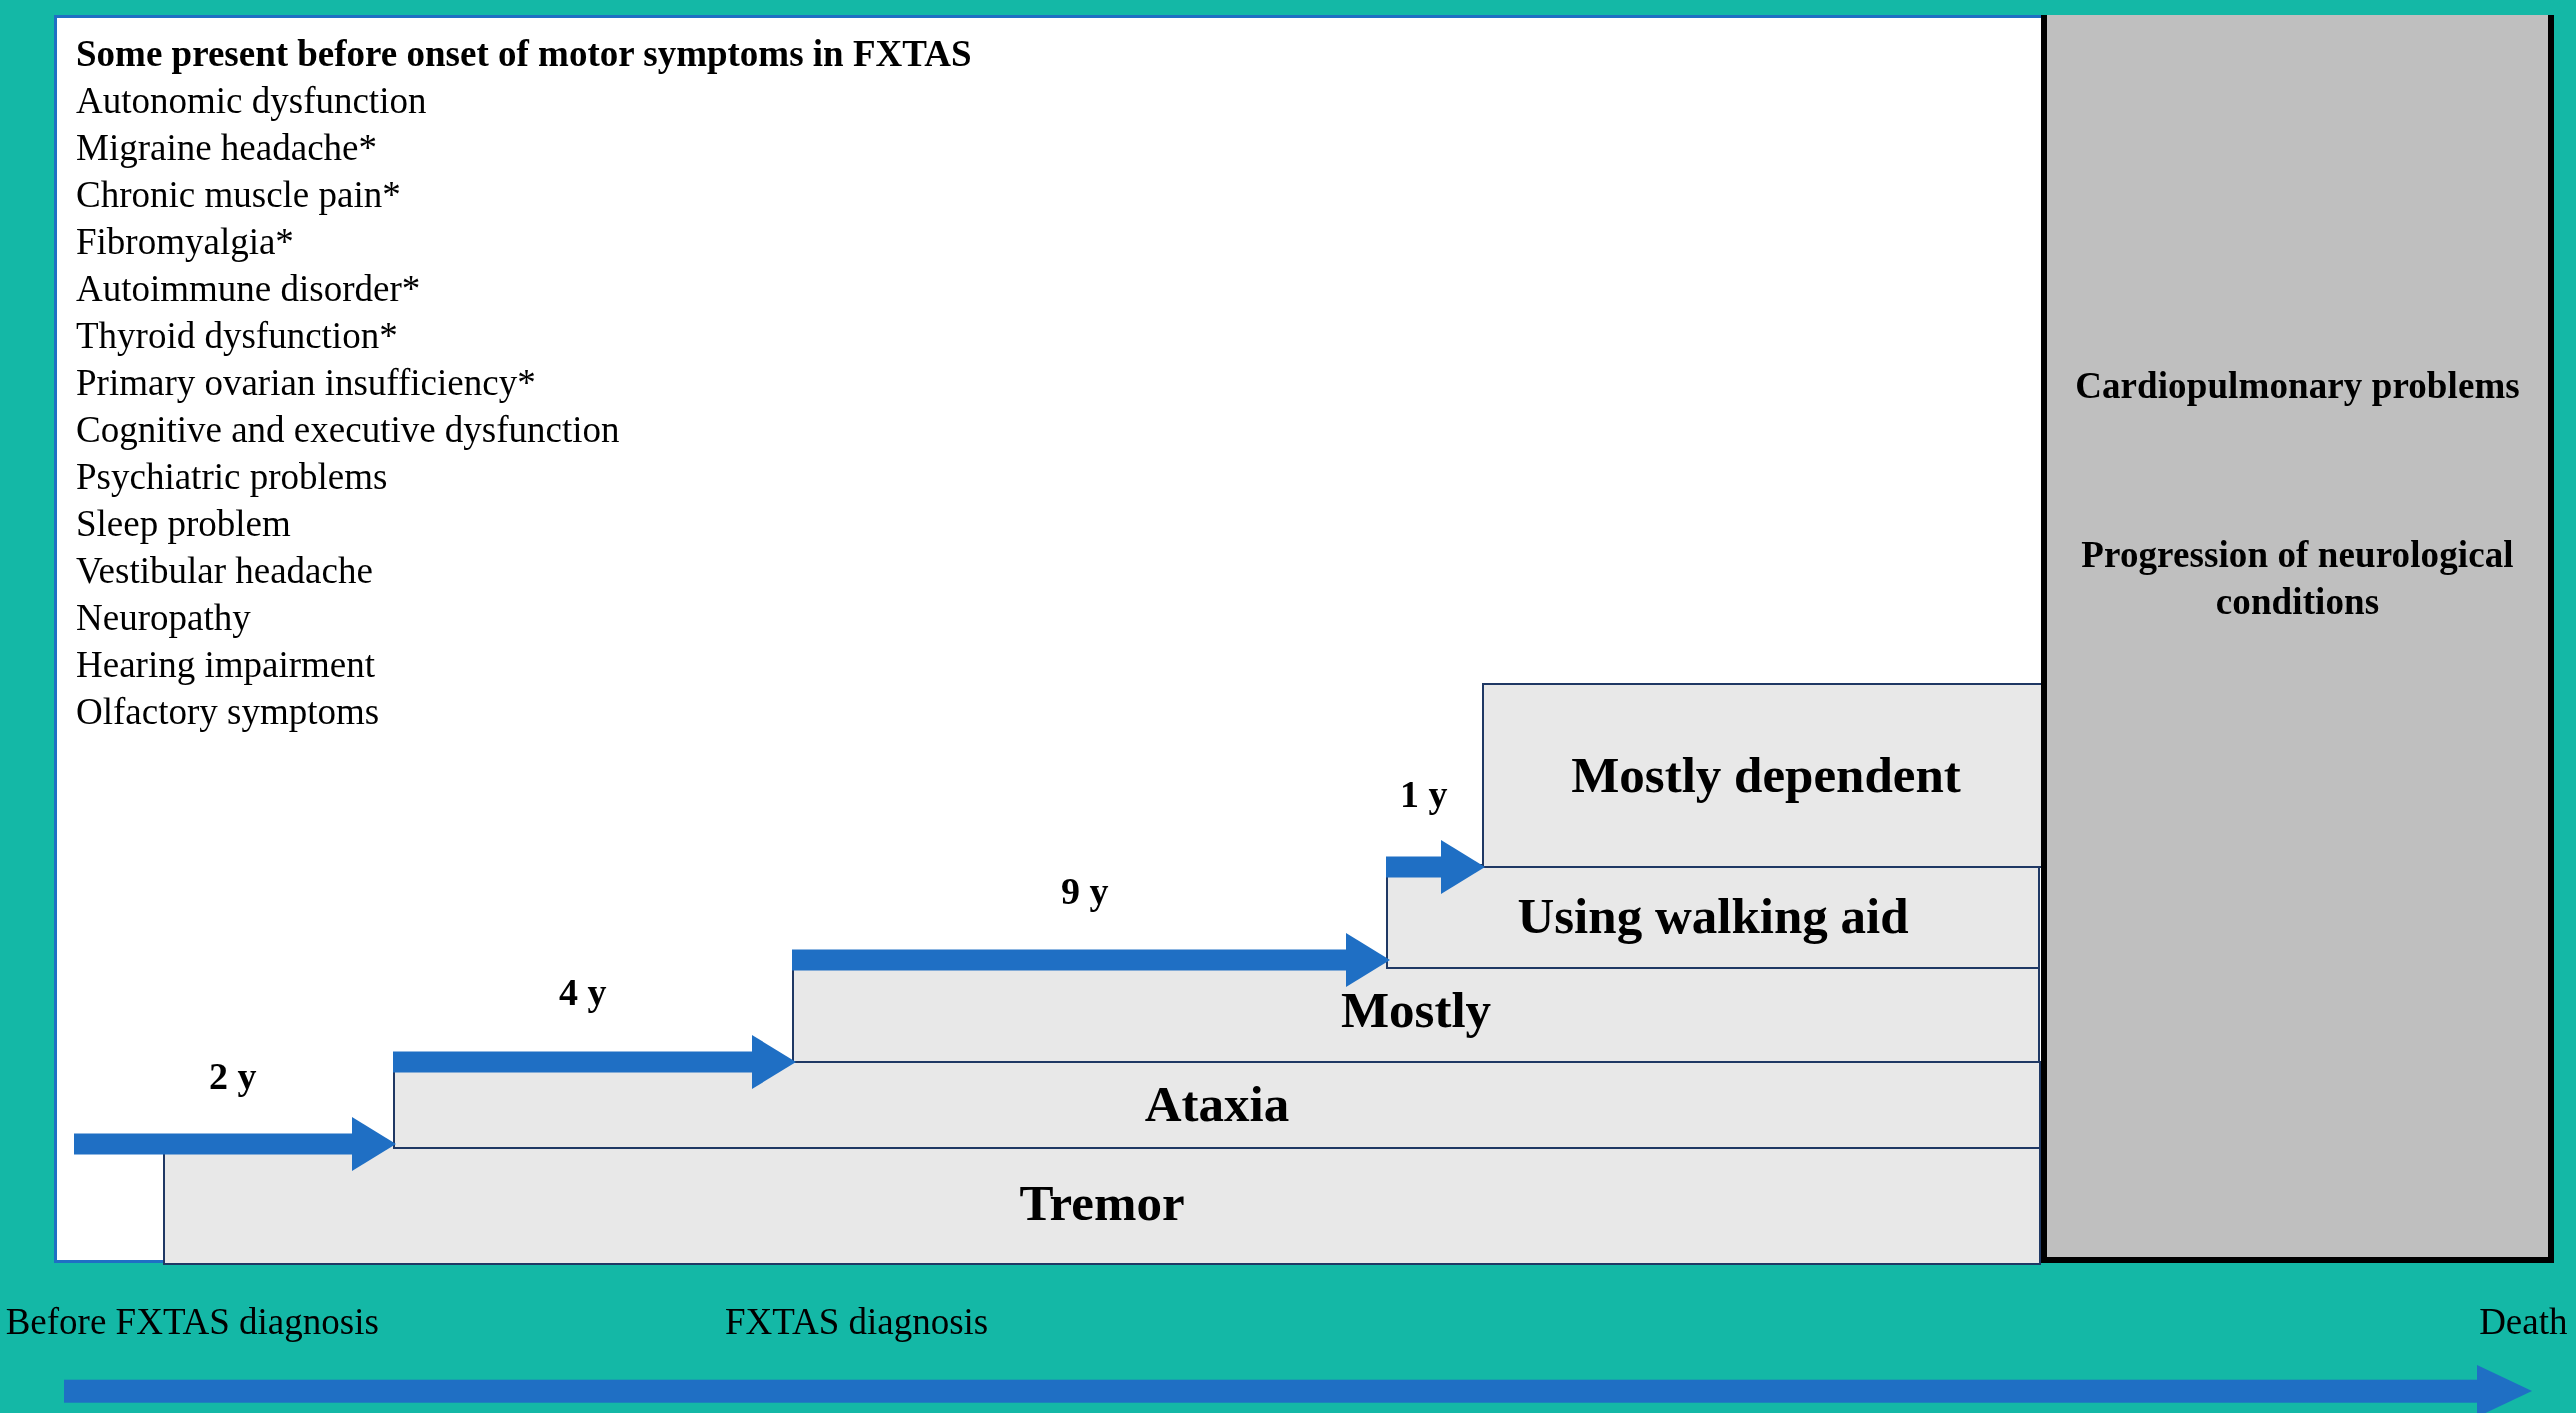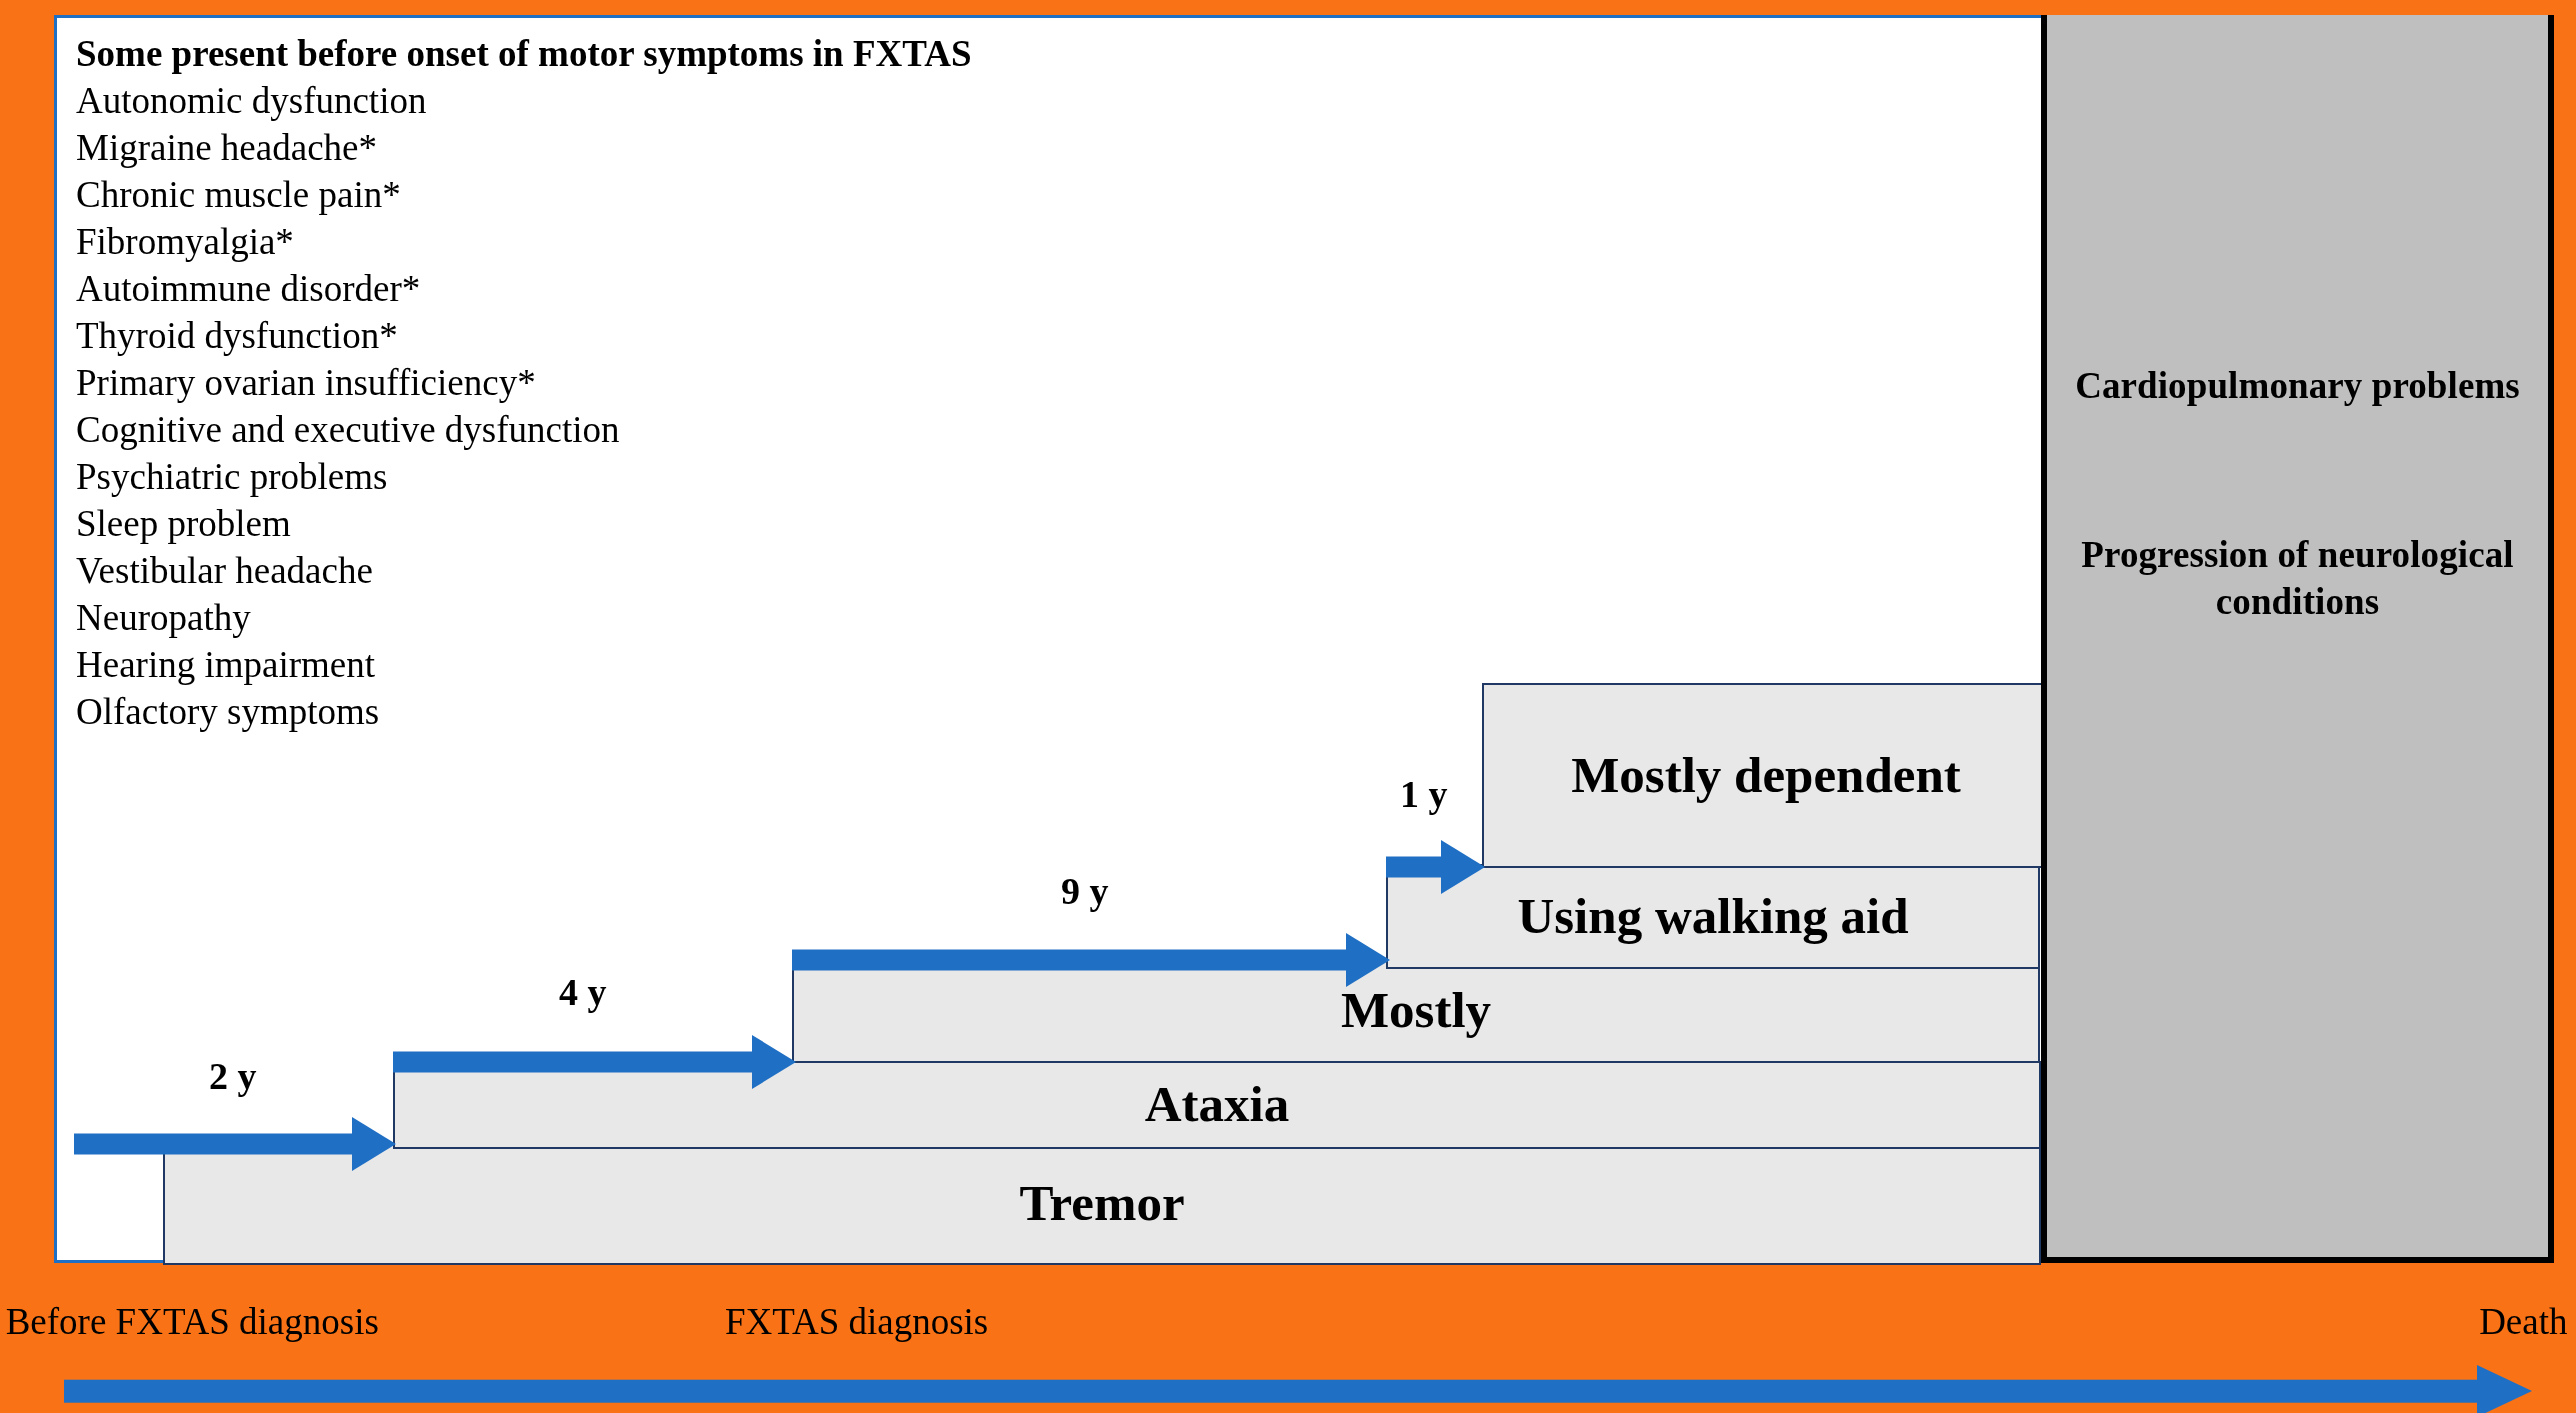--- a/index.html
+++ b/index.html
@@ -9,21 +9,21 @@
     background: #ffffff;
   }
   body {
     font-family: "Liberation Serif", "DejaVu Serif", serif;
   }
 
   #figure {
     position: relative;
     width: 2576px;
     height: 1414px;
-    background: #f97316;
+    background: #14b8a6;
     overflow: hidden;
   }
 
   
   .chart-frame {
     position: absolute;
     left: 54px;
     top: 15px;
     width: 2499px;
     height: 1248px;

